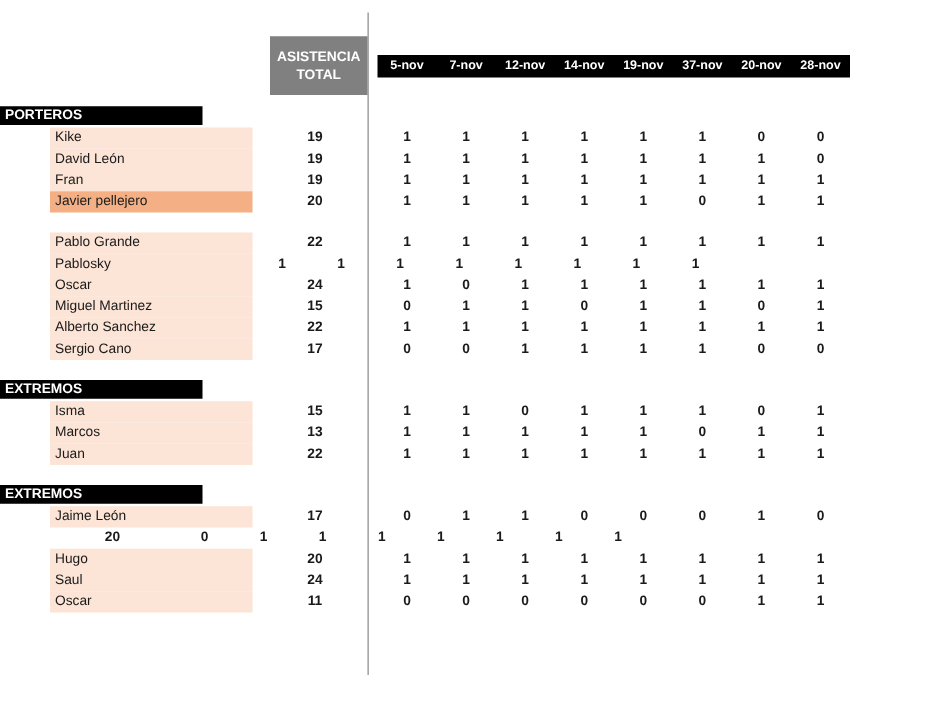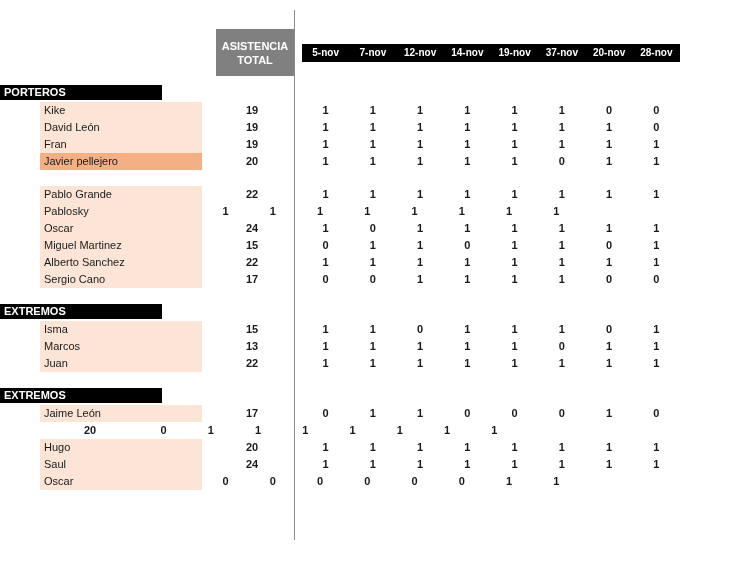--- a/index.html
+++ b/index.html
@@ -335,20 +335,21 @@
           <div class="att-cell">1</div>
           <div class="att-cell">1</div>
           <div class="att-cell">1</div>
           <div class="att-cell">1</div>
           <div class="att-cell">1</div>
           <div class="att-cell">1</div>
         </div>
       </div>
       <div class="player-row">
         <div class="name-cell">Oscar</div>
+        <div class="total-cell">11</div>
         <div class="dates-cells">
           <div class="att-cell">0</div>
           <div class="att-cell">0</div>
           <div class="att-cell">0</div>
           <div class="att-cell">0</div>
           <div class="att-cell">0</div>
           <div class="att-cell">0</div>
           <div class="att-cell">1</div>
           <div class="att-cell">1</div>
         </div>

